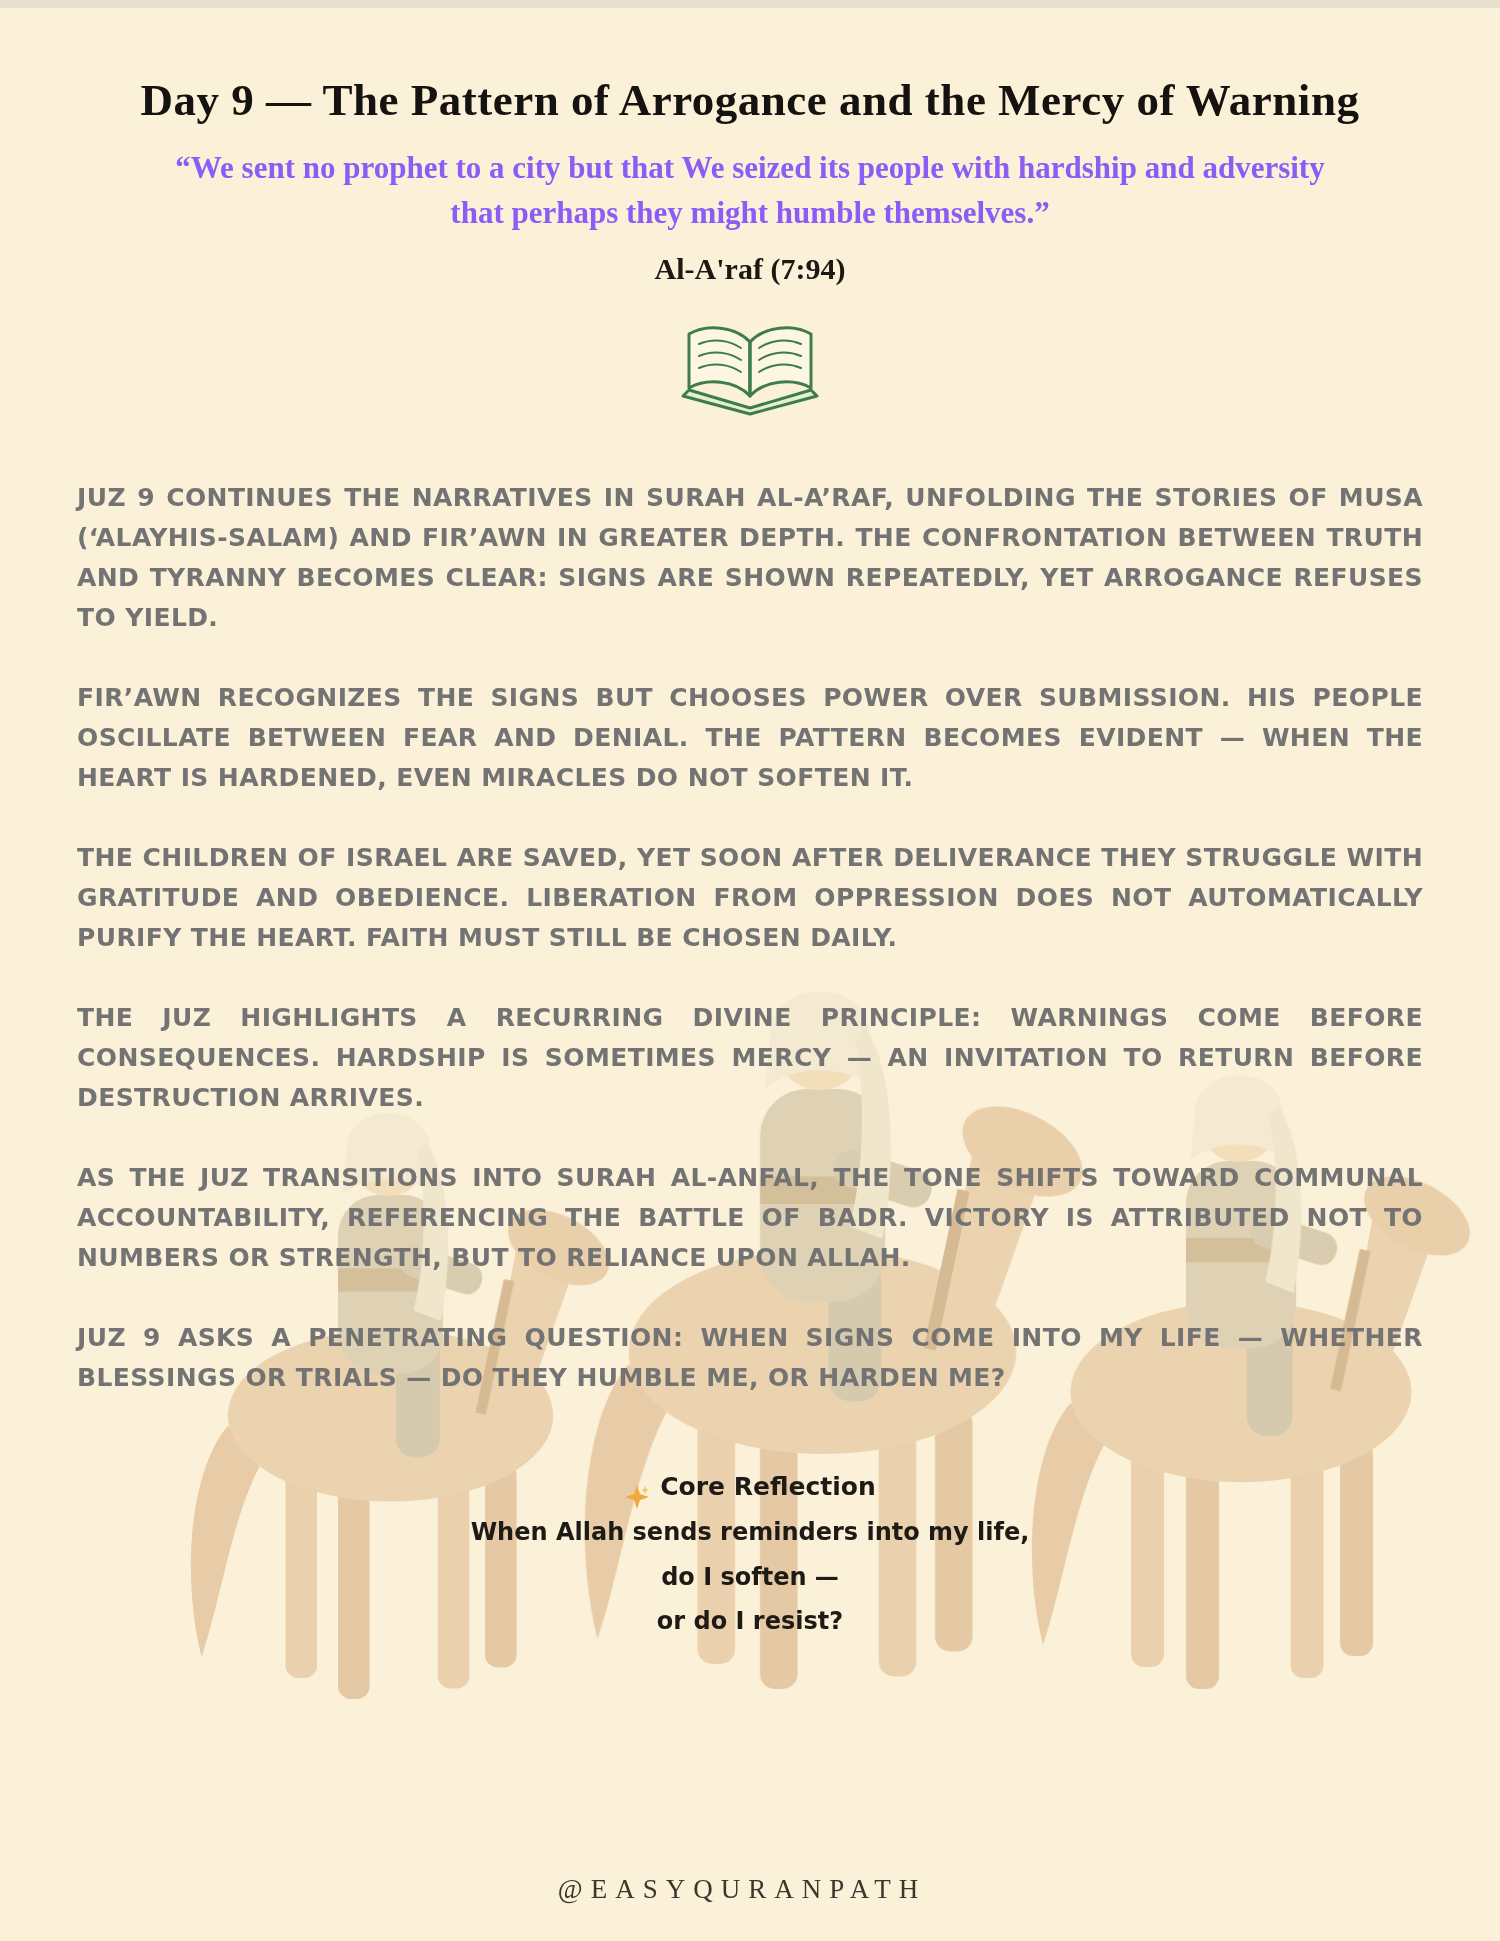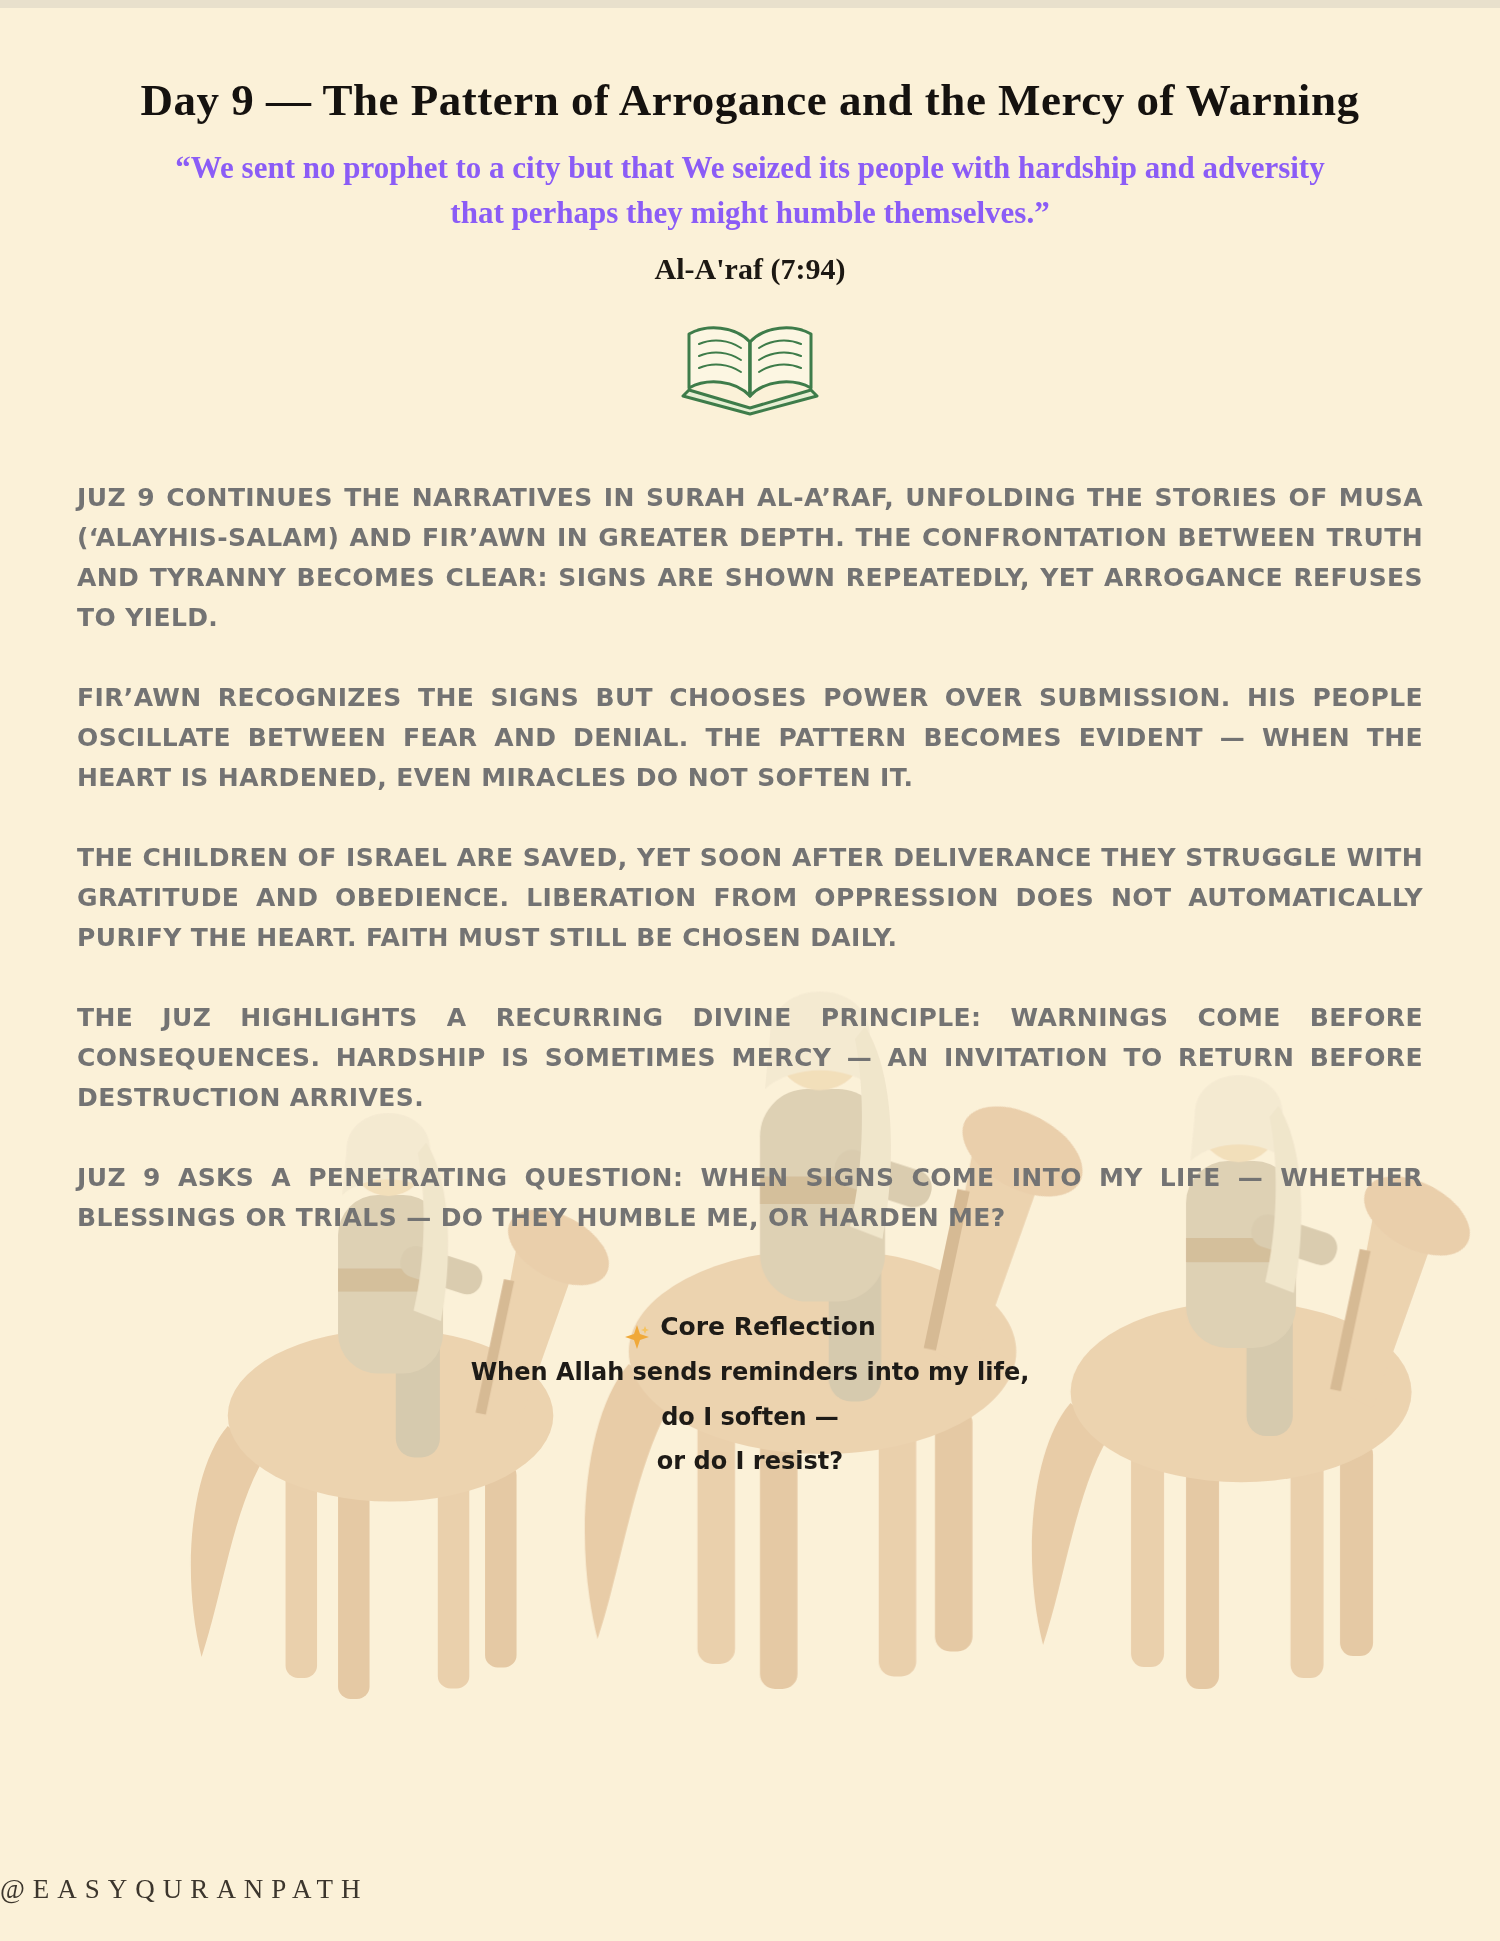--- a/index.html
+++ b/index.html
@@ -78,20 +78,21 @@
     line-height:1.85;
     color:#1e1b17;
   }
   .reflection .heading-line{
     display:flex;align-items:flex-end;justify-content:center;gap:10px;
     font-size:25px;
   }
   .footer{
     position:absolute;
     left:0;right:16px;bottom:44px;
+    text-align:center;
     font-family:"Liberation Serif", serif;
     font-size:27px;
     letter-spacing:8px;
     color:#3c362d;
     z-index:2;
   }
 </style>
 </head>
 <body>
 
@@ -167,20 +168,21 @@
         </g>
       </svg>
     </div>
 
 
     <div class="paragraphs">
       <p>JUZ 9 CONTINUES THE NARRATIVES IN SURAH AL-A’RAF, UNFOLDING THE STORIES OF MUSA (‘ALAYHIS-SALAM) AND FIR’AWN IN GREATER DEPTH. THE CONFRONTATION BETWEEN TRUTH AND TYRANNY BECOMES CLEAR: SIGNS ARE SHOWN REPEATEDLY, YET ARROGANCE REFUSES TO YIELD.</p>
       <p>FIR’AWN RECOGNIZES THE SIGNS BUT CHOOSES POWER OVER SUBMISSION. HIS PEOPLE OSCILLATE BETWEEN FEAR AND DENIAL. THE PATTERN BECOMES EVIDENT — WHEN THE HEART IS HARDENED, EVEN MIRACLES DO NOT SOFTEN IT.</p>
       <p>THE CHILDREN OF ISRAEL ARE SAVED, YET SOON AFTER DELIVERANCE THEY STRUGGLE WITH GRATITUDE AND OBEDIENCE. LIBERATION FROM OPPRESSION DOES NOT AUTOMATICALLY PURIFY THE HEART. FAITH MUST STILL BE CHOSEN DAILY.</p>
       <p>THE JUZ HIGHLIGHTS A RECURRING DIVINE PRINCIPLE: WARNINGS COME BEFORE CONSEQUENCES. HARDSHIP IS SOMETIMES MERCY — AN INVITATION TO RETURN BEFORE DESTRUCTION ARRIVES.</p>
+      <p>AS THE JUZ TRANSITIONS INTO SURAH AL-ANFAL, THE TONE SHIFTS TOWARD COMMUNAL ACCOUNTABILITY, REFERENCING THE BATTLE OF BADR. VICTORY IS ATTRIBUTED NOT TO NUMBERS OR STRENGTH, BUT TO RELIANCE UPON ALLAH.</p>
       <p>JUZ 9 ASKS A PENETRATING QUESTION: WHEN SIGNS COME INTO MY LIFE — WHETHER BLESSINGS OR TRIALS — DO THEY HUMBLE ME, OR HARDEN ME?</p>
     </div>
 
     <div class="reflection">
       <div class="heading-line">
         <span style="display:inline-flex;">
           <svg width="26" height="26" viewBox="0 0 26 26" aria-hidden="true">
             <path d="M13 1 L16 10 L25 13 L16 16 L13 25 L10 16 L1 13 L10 10 Z" fill="#f0a93a"></path>
             <path d="M21 2 L22.2 5 L25 6 L22.2 7 L21 10 L19.8 7 L17 6 L19.8 5 Z" fill="#f6c35e"></path>
           </svg>

